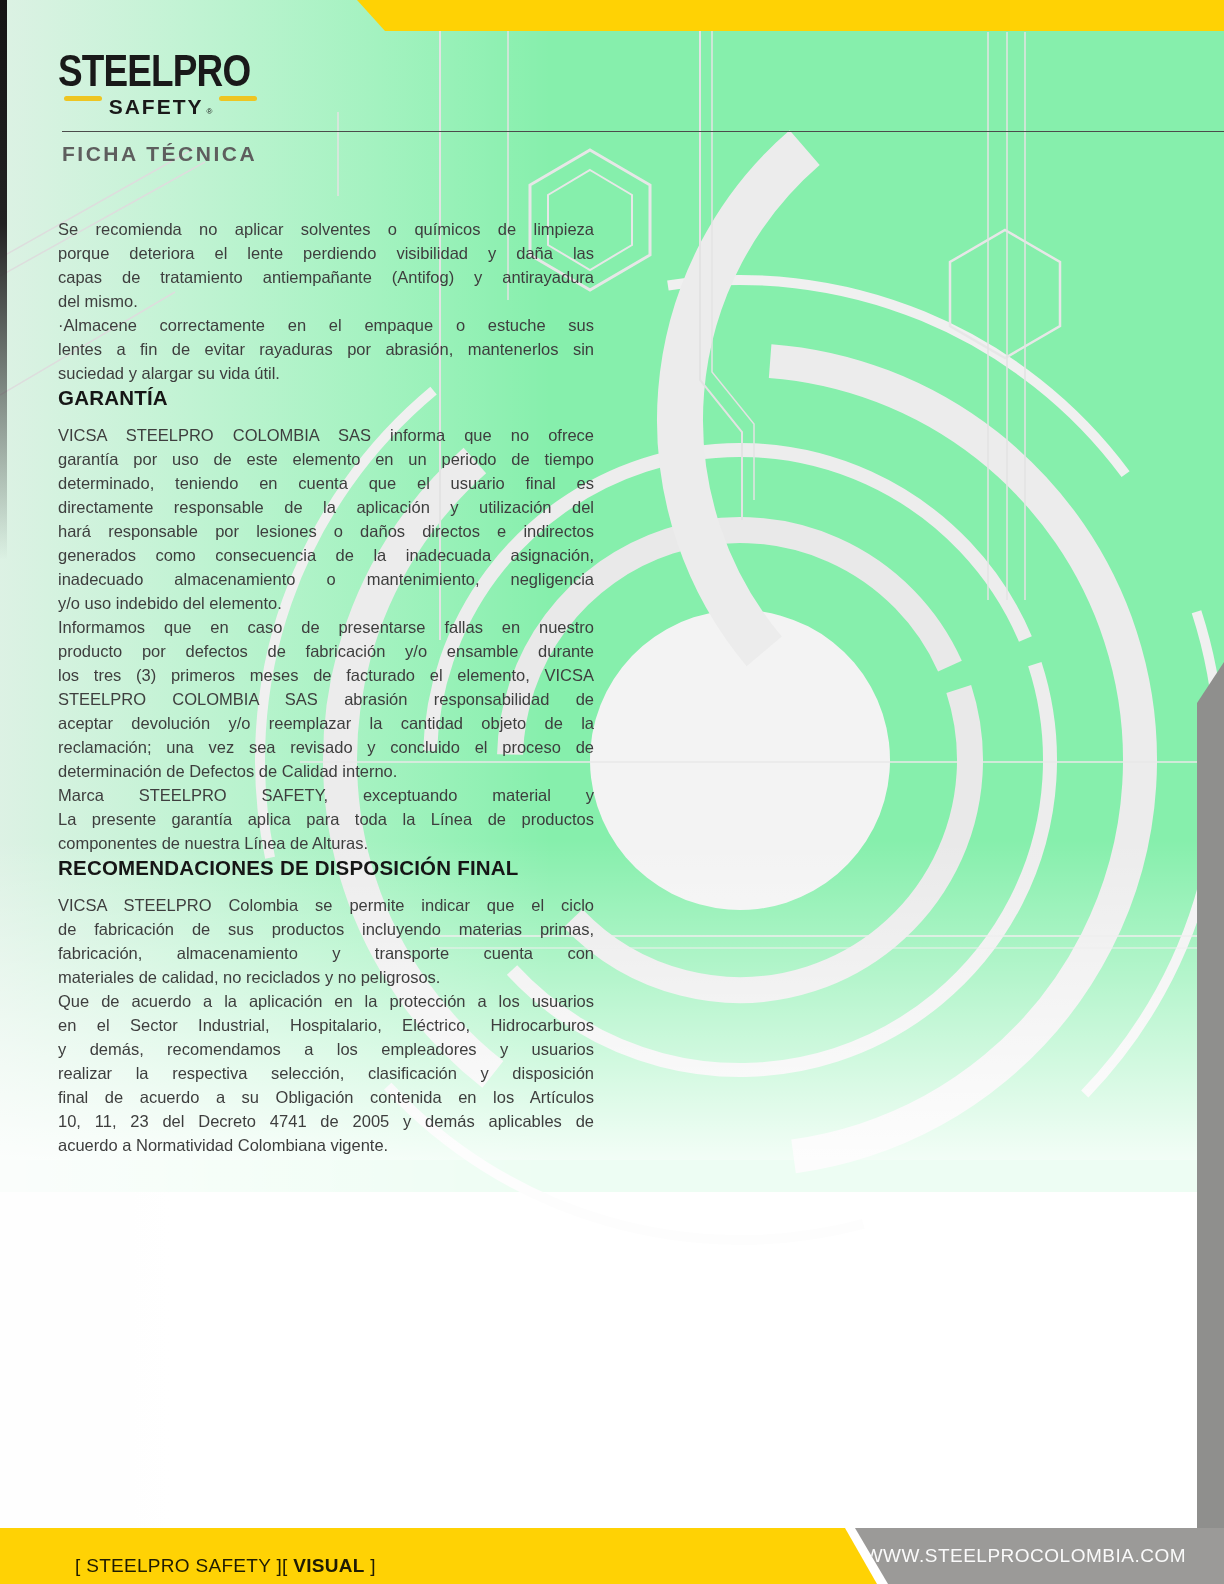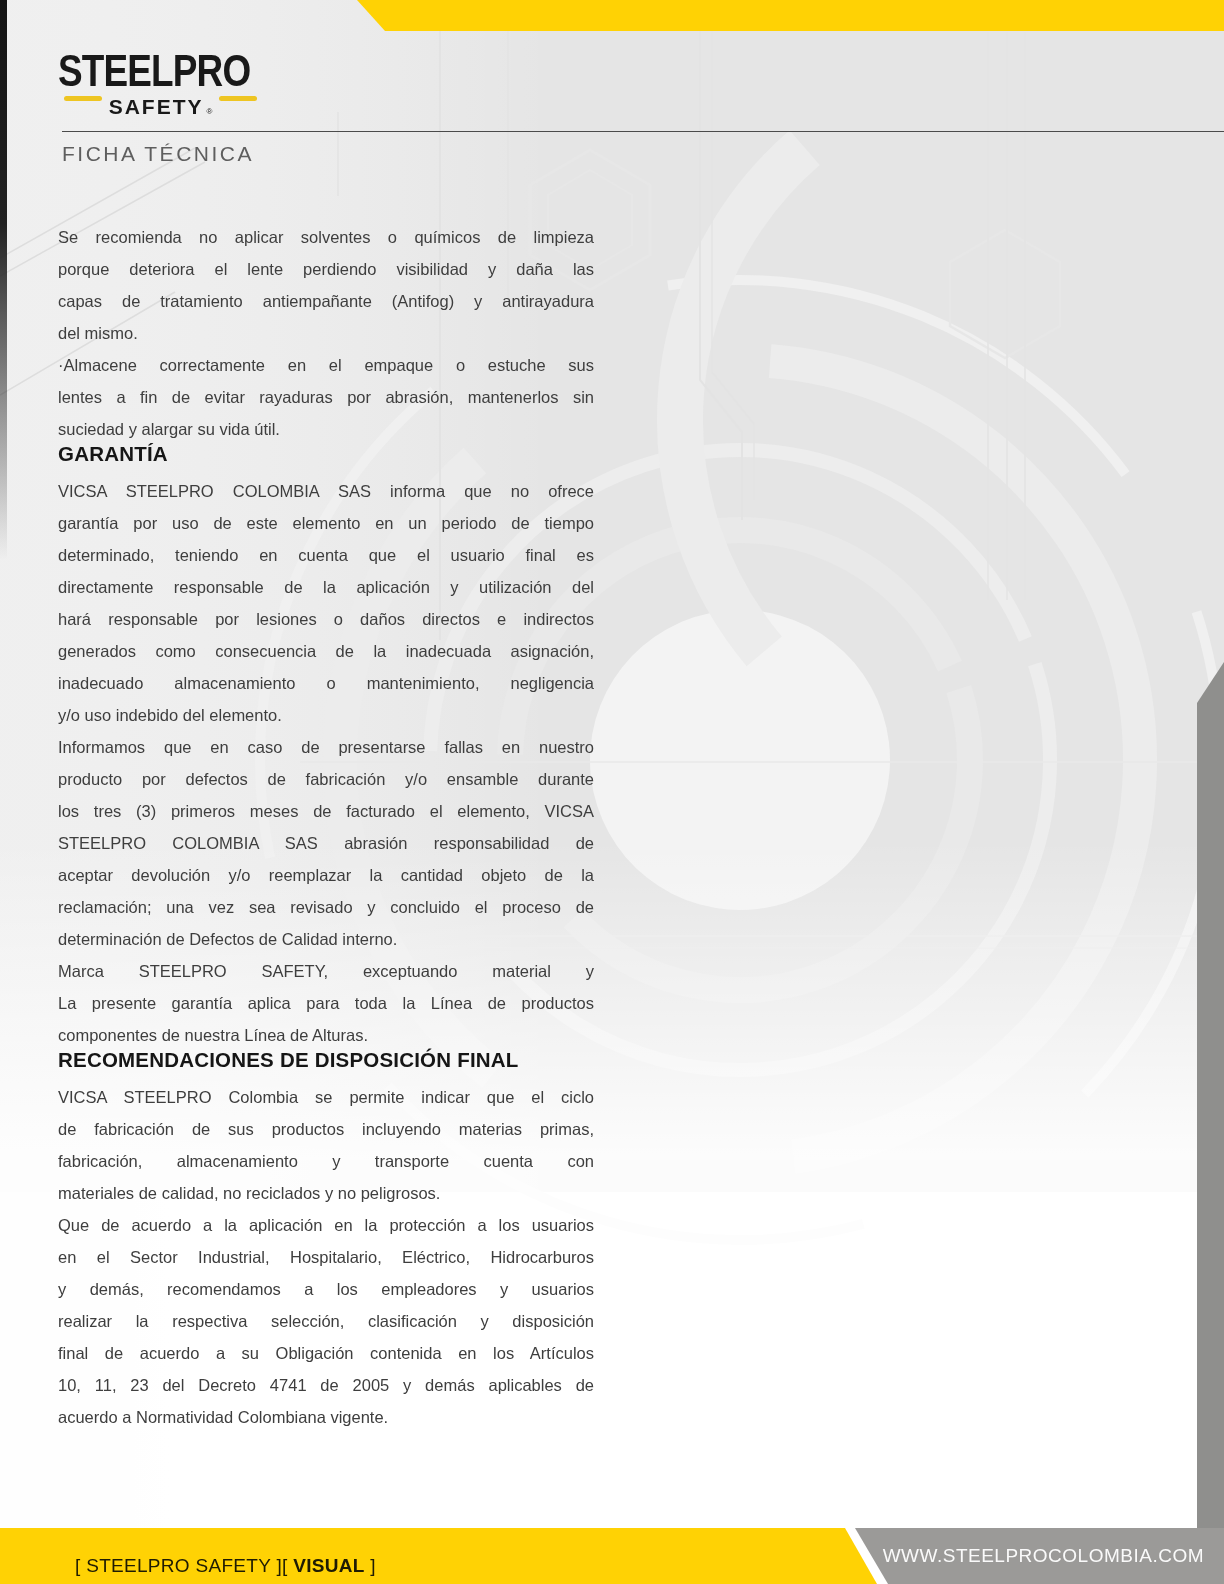--- a/index.html
+++ b/index.html
@@ -12,21 +12,21 @@
     --muted-label:#5E5E5E;
   }
   *{margin:0;padding:0;box-sizing:border-box;}
   html,body{width:1224px;height:1584px;}
   body{
     font-family:"Liberation Sans",sans-serif;
     background:#ffffff;
     overflow:hidden;
     position:relative;
   }
-  .page{position:absolute;inset:0;width:1224px;height:1192px;background:#e5e5e5;}
+  .page{position:absolute;inset:0;width:1224px;height:1192px;background:#86efac;}
 
   .watermark{position:absolute;left:0;top:0;width:1224px;height:1584px;pointer-events:none;}
 
   .left-strip{
     position:absolute;left:0;top:0;width:7px;height:560px;
     background:linear-gradient(to bottom,#141414 0%,#222 40%,rgba(120,120,120,0) 100%);
   }
 
   .top-bar{
     position:absolute;left:357px;top:0;width:867px;height:31px;
@@ -41,26 +41,26 @@
     font-family:"Liberation Sans",sans-serif;
   }
   .logo-bottom{display:flex;align-items:flex-start;gap:7px;margin-top:3px;width:205px;justify-content:center;}
   .logo-dash{display:inline-block;width:38px;height:5px;border-radius:4px;background:var(--logo-dash-yellow);}
   .logo-safety{font-size:21px;font-weight:800;letter-spacing:2px;color:#191919;line-height:1;}
   .logo-reg{font-size:8px;color:#191919;align-self:flex-end;margin-left:-4px;margin-bottom:1px;}
 
   .header-divider{position:absolute;left:62px;top:131px;width:1162px;height:1px;background:#4B4B4B;}
   .doc-type{
     position:absolute;left:62px;top:142px;
-    font-size:21px;letter-spacing:2.5px;color:var(--muted-label);font-weight:400;
+    font-size:21px;letter-spacing:2.5px;color:var(--muted-label);font-weight:700;
   }
 
   .content{position:absolute;left:58px;top:217px;width:536px;}
   .paragraph{color:var(--body-text);font-size:16.5px;line-height:24px;}
-  .jline{text-align:justify;text-align-last:justify;margin-top:8px;}
+  .jline{text-align:justify;text-align-last:justify;}
   .jline.last{text-align-last:left;}
   .section-heading{
     margin-bottom:12px;
     font-size:20.5px;line-height:26px;font-weight:800;color:var(--heading-text);
     letter-spacing:.2px;
   }
   .content > .paragraph:first-child{margin-top:0;}
 
   .right-strip{
     position:absolute;left:1197px;top:662px;width:27px;height:922px;
@@ -78,21 +78,21 @@
     padding-left:75px;font-size:19px;color:#1F1C03;letter-spacing:.3px;font-weight:400;margin-top:20px;
   }
   .footer-left-text b{font-weight:800;}
   .footer-right{
     position:absolute;left:855px;top:1528px;width:369px;height:56px;
     background:var(--footer-gray);
     clip-path:polygon(0 0,100% 0,100% 100%,33px 100%);
     display:flex;align-items:center;justify-content:flex-end;
   }
   .footer-right-text{
-    padding-right:20px;font-size:19px;color:#FAFAFA;letter-spacing:.5px;font-weight:400;
+    padding-right:38px;font-size:19px;color:#FAFAFA;letter-spacing:.5px;font-weight:400;
     cursor:pointer;
   }
 </style>
 </head>
 <body>
 
 <div class="page">
 
   <svg class="watermark" viewBox="0 0 1224 1584" xmlns="http://www.w3.org/2000/svg" aria-hidden="true">
     <defs>

